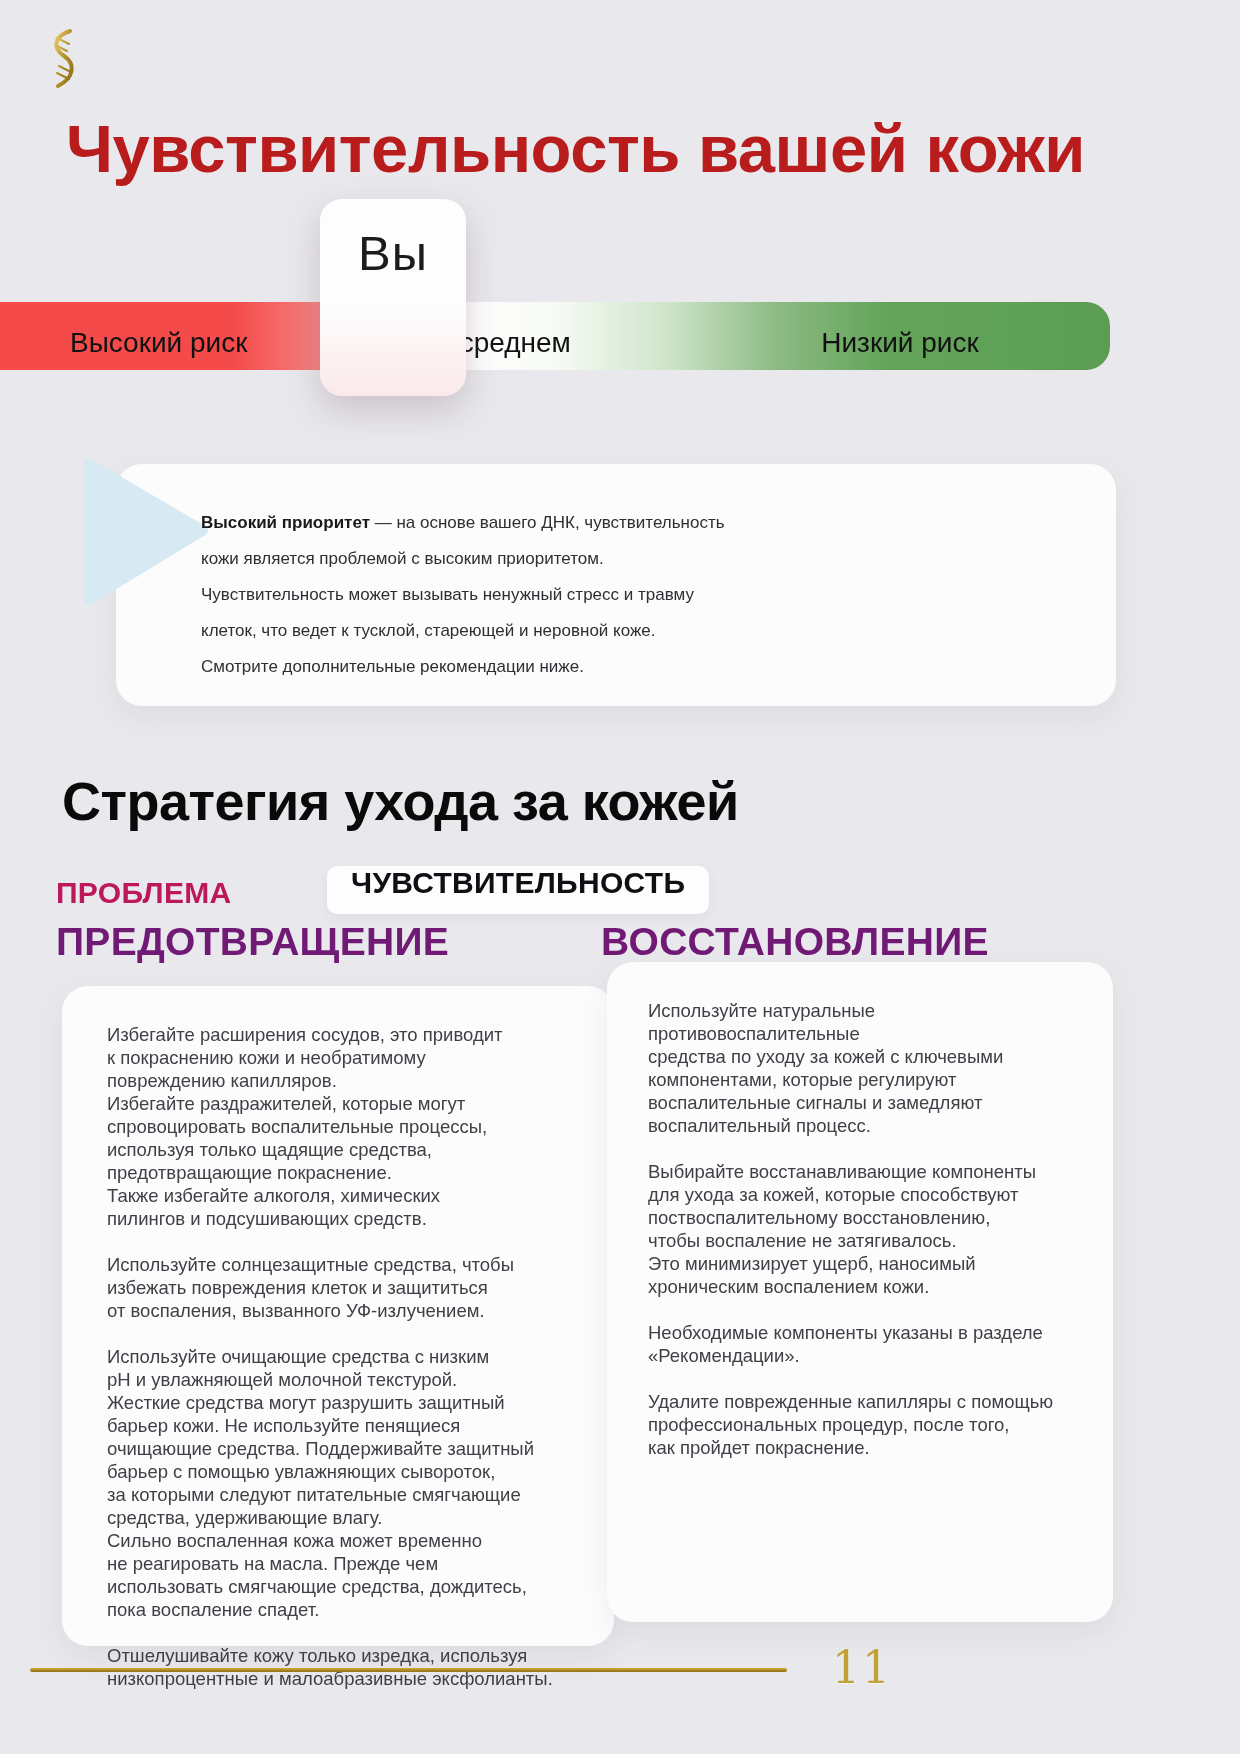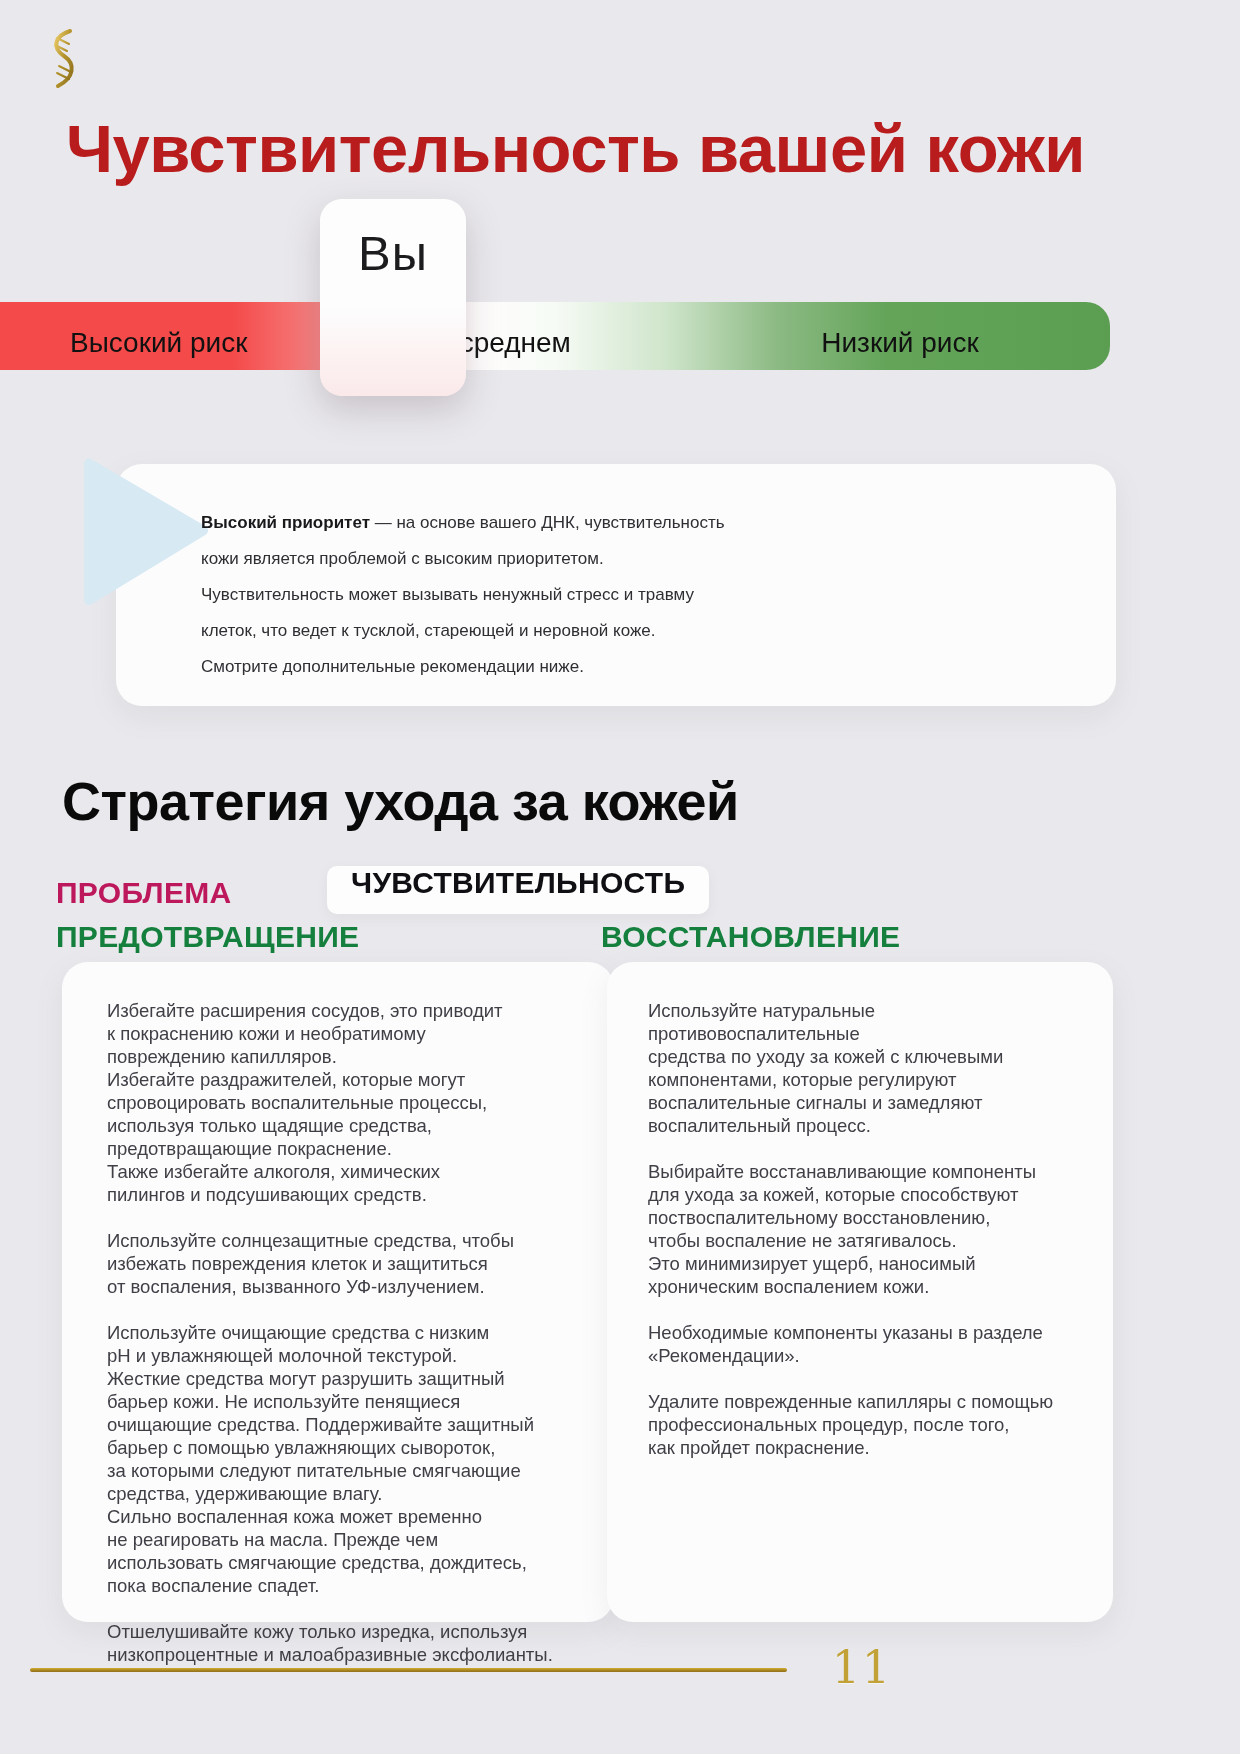--- a/index.html
+++ b/index.html
@@ -55,28 +55,28 @@
     position:absolute; left:62px; top:770px; width:1000px;
     font-size:54px; font-weight:800; letter-spacing:-0.5px; color:#0a0a0a;
   }
   .problem-label { position:absolute; left:56px; top:876px; font-size:30px; font-weight:800; color:#be185d; letter-spacing:0.3px; }
   .problem-badge {
     position:absolute; left:327px; top:866px; height:48px; padding:0 24px;
     background:#fdfdfe; border-radius:10px; display:flex; align-items:flex-start;
     box-shadow:0 4px 12px rgba(120,115,130,0.08);
   }
   .problem-badge span { font-size:30px; font-weight:800; letter-spacing:0.3px; color:#101014; }
-  .col-header { position:absolute; top:920px; font-size:30px; font-weight:800; letter-spacing:0.3px; color:#15803d; }
+  .col-header { position:absolute; top:920px; font-size:39px; font-weight:800; letter-spacing:0.3px; color:#701a75; }
   .col-header.c1 { left:56px; }
   .col-header.c2 { left:601px; }
   .card {
     position:absolute; top:962px; height:660px; background:#fcfcfd; border-radius:26px;
     box-shadow:0 10px 28px rgba(120,115,130,0.10);
   }
-  .card.left  { left:62px;  width:552px; padding:37px 20px 28px 45px; }
+  .card.left  { left:62px;  width:552px; padding:37px 20px 28px 45px;margin-top:24px; }
   .card.right { left:607px; width:506px; padding:37px 22px 24px 41px; }
   .card p {
     font-size:18.5px; line-height:23px; color:#3f3f46; white-space:pre-line;
     margin:0 0 23px 0;
   }
   
   .footer-line {
     position:absolute; left:30px; top:1668px; width:757px; height:4px;
     background:linear-gradient(180deg,#d2ab31 0%,#a8841f 60%,#8f701c 100%);
     border-radius:2px;

